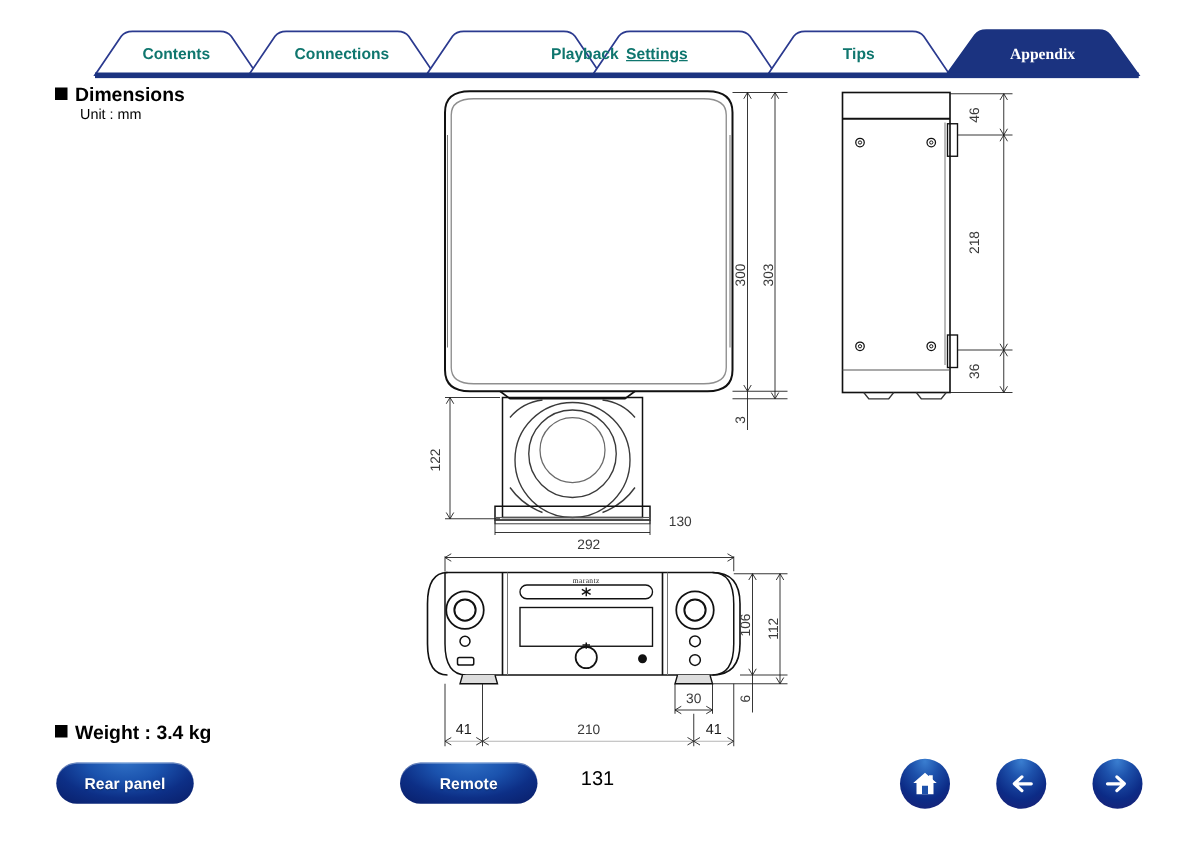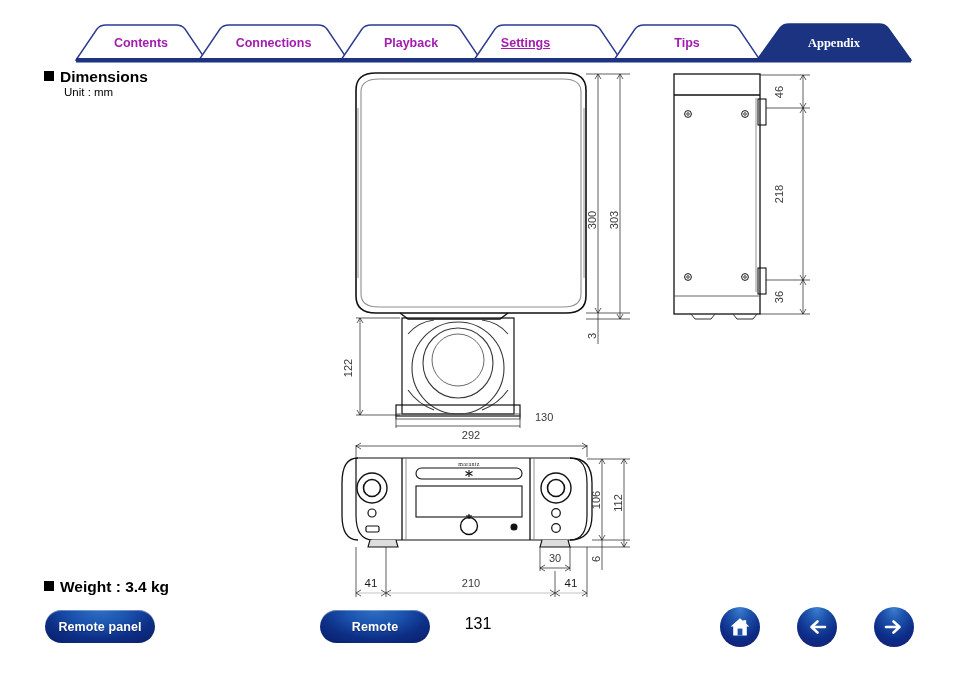--- a/index.html
+++ b/index.html
@@ -20,21 +20,21 @@
   #tabbar {
     position: absolute;
     left: 0; top: 22px;
     width: 954px; height: 42px;
   }
   #tabbar svg { display: block; }
   .tab-label {
     position: absolute;
     font-size: 12.5px;
     font-weight: bold;
-    color: #a21caf;
+    color: #0f766e;
     white-space: nowrap;
     text-align: center;
     top: 14px;
   }
   .tab-label.active { color: #ffffff; font-family: Liberation Serif, serif; }
 
   
   .heading {
     position: absolute;
     font-size: 15.5px;
@@ -126,21 +126,21 @@
       <path d="M474,38 L495,7 Q498,3 504,3 L591,3 Q597,3 600,7 L621,38 Z" fill="#ffffff" stroke="#2b3a8f" stroke-width="1.4"></path>
 
       <path d="M614,38 L635,7 Q638,3 644,3 L730,3 Q736,3 739,7 L760,38 Z" fill="#ffffff" stroke="#2b3a8f" stroke-width="1.4"></path>
 
       <path d="M757,38 L780,6 Q783,2 789,2 L879,2 Q885,2 888,6 L911,38 Z" fill="#1b3380" stroke="#1b3380" stroke-width="1.4"></path>
 
       <rect x="76" y="36" width="835" height="4.5" fill="#1b3380"></rect>
     </svg>
     <div class="tab-label" style="left:76px; width:130px;">Contents</div>
     <div class="tab-label" style="left:199px; width:149px;">Connections</div>
-    <div class="tab-label" style="left:341px; width:140px;">Playback</div>
+    <div class="tab-label" style="left:355px; width:140px;text-align:right;">Playback</div>
     <div class="tab-label" style="left:452px; width:147px;text-decoration:underline;">Settings</div>
     <div class="tab-label" style="left:614px; width:146px;">Tips</div>
     <div class="tab-label active" style="left:757px; width:154px;">Appendix</div>
   </div>
 
   <div class="heading" style="left:32px; top:68px;padding-left:12px;">
     <span class="sq"></span><span>Dimensions</span>
   </div>
   <div id="unit-label">Unit : mm</div>
 
@@ -357,21 +357,21 @@
       <path d="M230,165 L225,168 L230,171"></path>
       <path d="M252,165 L257,168 L252,171"></path>
     </g>
     <text class="dimtext-b" x="41" y="162" text-anchor="middle">41</text>
     <text class="dimtext" x="141" y="162" text-anchor="middle">210</text>
     <text class="dimtext-b" x="241" y="162" text-anchor="middle">41</text>
   </svg>
   </div>
 
   <div class="pillbtn" style="left:45px; top:610px; width:110px;">
-    <span>Remote panel</span>
+    <span>Rear panel</span>
   </div>
   <div class="pillbtn" style="left:320px; top:610px; width:110px;">
     <span>Remote</span>
   </div>
 
   <div id="pagenum" style="left:448px; top:615px; width:60px;">131</div>
 
   <div class="circbtn" style="left:720px; top:607px;">
     <svg width="24" height="24" viewBox="0 0 24 24">
       <path d="M12 3.2 L2.6 11.4 L5.2 11.4 L5.2 20.4 L18.8 20.4 L18.8 11.4 L21.4 11.4 Z" fill="#ffffff"></path>

